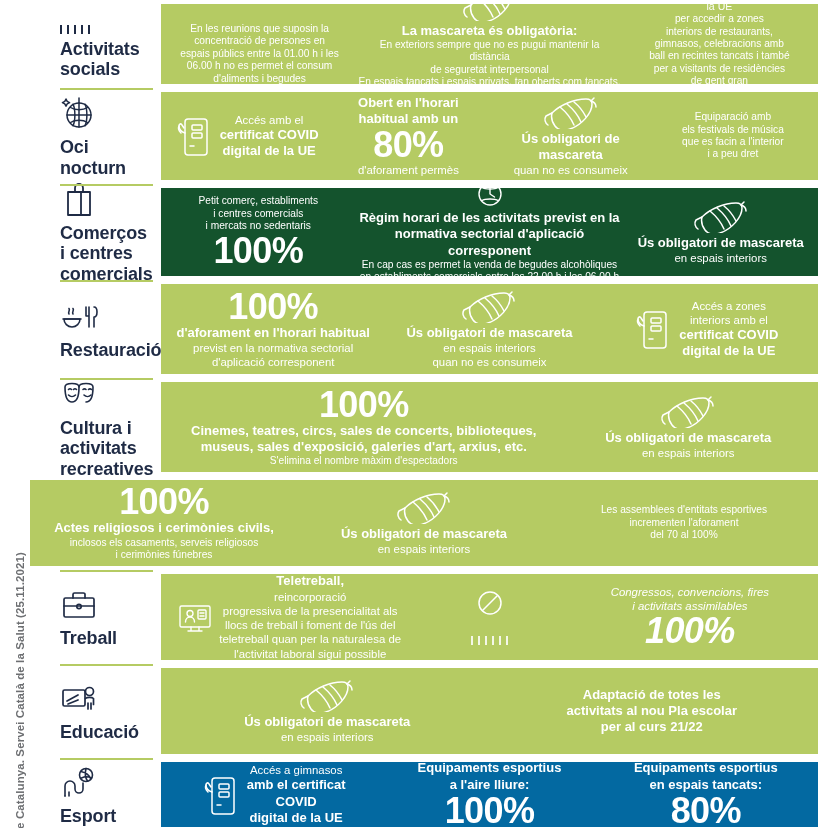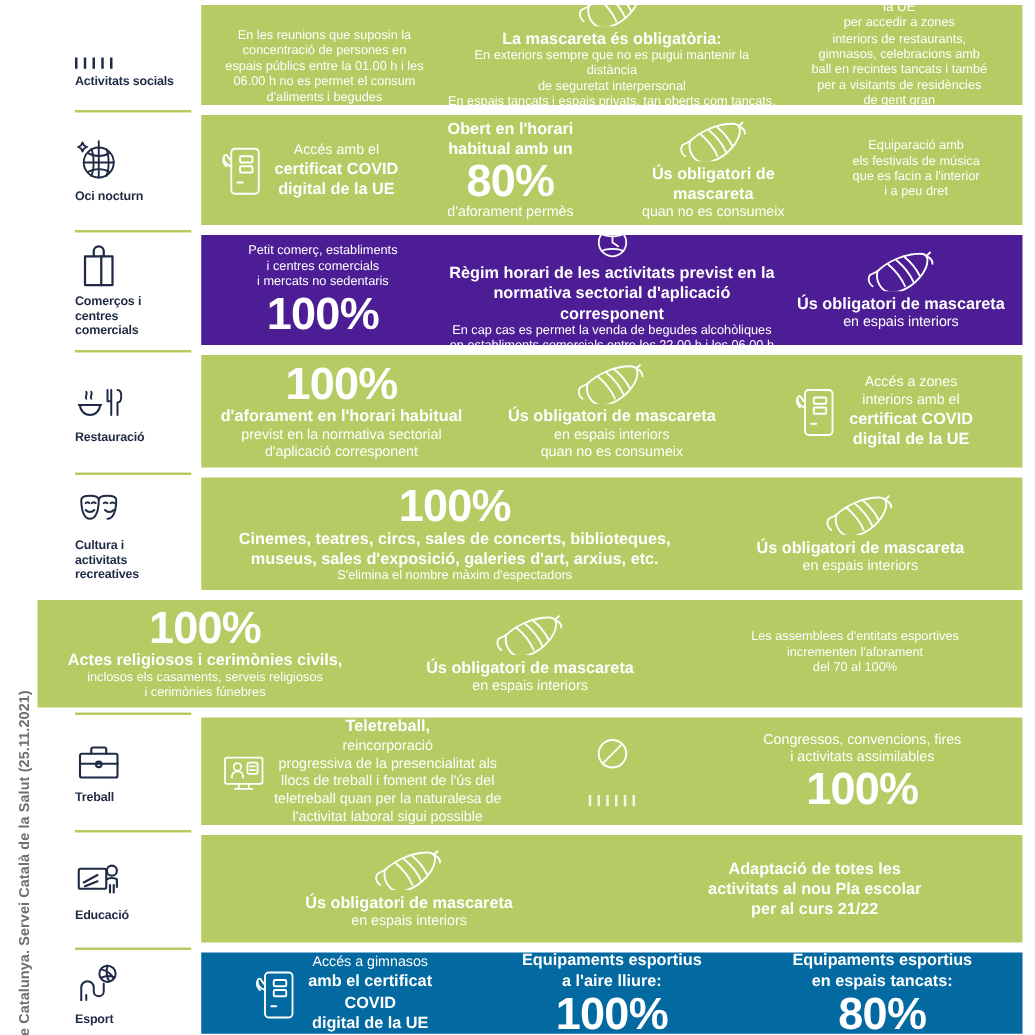--- a/index.html
+++ b/index.html
@@ -60,21 +60,21 @@
     flex-direction: column;
     justify-content: center;
   }
   .cat-icon {
     height: 38px;
     display: flex;
     align-items: flex-end;
     margin-bottom: 5px;
   }
   .cat-label {
-    font-size: 10px;
+    font-size: 18px;
     font-weight: bold;
     color: #1f2b45;
     line-height: 1.14;
     letter-spacing: -0.15px;
   }
   .cat-sep {
     position: absolute;
     left: 38px; right: 0; top: 0;
     height: 2px;
     background: #b5cb63;
@@ -248,21 +248,21 @@
           <div class="cat-sep"></div>
           <div class="cat-icon">
             <svg width="38" height="38" viewBox="0 0 38 38" fill="none" stroke="#1f2b45" stroke-width="1.8" stroke-linecap="round" stroke-linejoin="round">
               <path d="M8 12h22v23H8z"></path>
               <path d="M15 12V8a4 4 0 0 1 8 0v4"></path>
               <path d="M21 12v23"></path>
             </svg>
           </div>
           <div class="cat-label">Comerços i centres comercials</div>
         </div>
-        <div class="panel" style="background: #4c1d95;">
+        <div class="panel" style="background: #14532d;">
           <div class="cell" style="flex: 1 1 0px;">
             <div class="cell-txt">
               <div class="t-small">Petit comerç, establiments</div>
               <div class="t-small">i centres comercials</div>
               <div class="t-small">i mercats no sedentaris</div>
               <div class="t-huge">100%</div>
             </div>
           </div>
           <div class="cell stacked" style="flex: 1.5 1 0px;">
             <div class="icon-w">
@@ -467,21 +467,21 @@
               <div class="dots light">
                 <i></i>
                 <i></i>
                 <i></i>
                 <i></i>
                 <i></i>
                 <i></i>
               </div>
             </div>
           </div>
-          <div class="cell" style="flex: 1 1 0px;">
+          <div class="cell" style="flex: 1 1 0px; font-style: italic;">
             <div class="cell-txt">
               <div class="t-med">Congressos, convencions, fires</div>
               <div class="t-med">i activitats assimilables</div>
               <div class="t-huge">100%</div>
             </div>
           </div>
         </div>
       </div>
       <div class="row" style="height: 94px;">
         <div class="cat">

